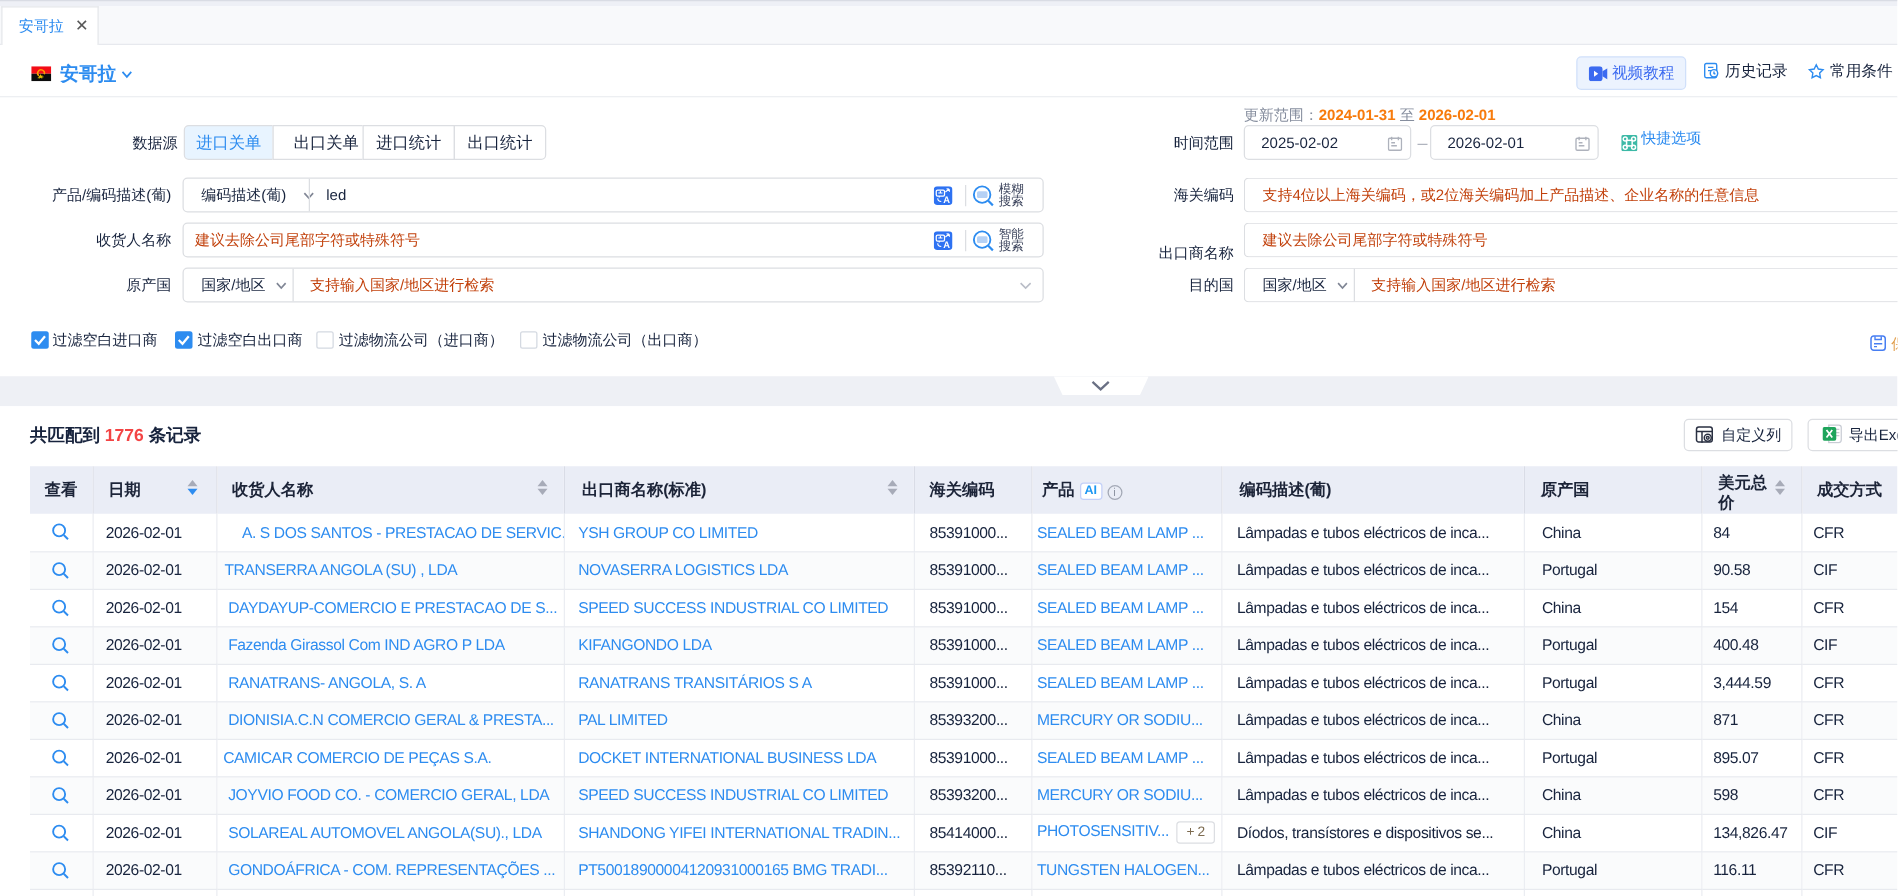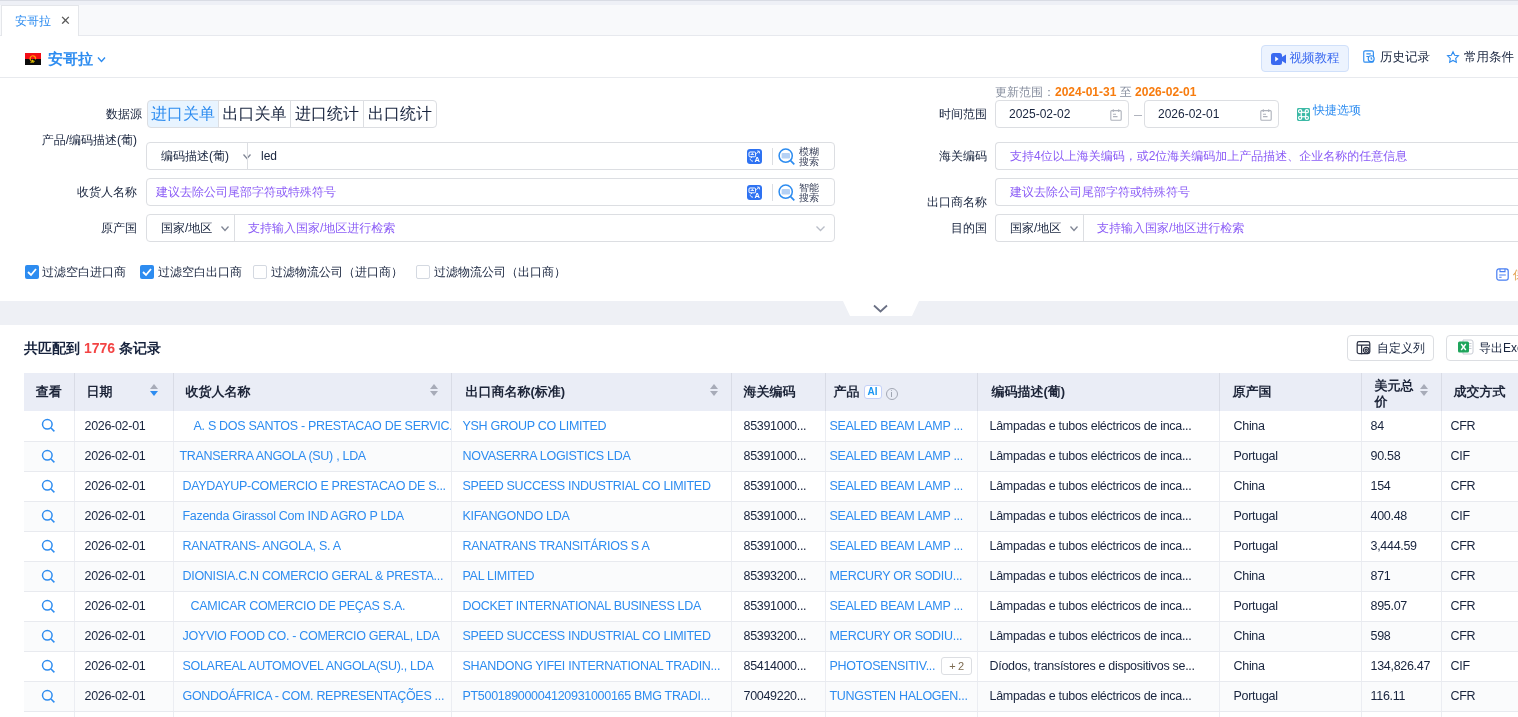--- a/index.html
+++ b/index.html
@@ -16,23 +16,23 @@
 #title{left:48px;top:50px;font-size:15px;font-weight:bold;color:#2d8cf0;}
 #titlechev{left:96px;top:54px;}
 .hbtn{top:45px;height:27px;line-height:25px;font-size:12.5px;color:#17233d;white-space:nowrap;}
 #btn-video{left:1261px;width:88px;background:#ecf3fe;border:1px solid #d0e0fa;border-radius:4px;color:#3b6af0;text-align:center;}
 #btn-hist{left:1362px;}
 #btn-fav{left:1446px;}
 .hico{display:inline-block;vertical-align:-3px;margin-right:4px;}
 
 #filters{left:0;top:78px;width:1518px;height:223px;background:#fff;}
 .flabel{height:28px;line-height:28px;text-align:right;color:#17233d;font-size:12px;padding-left:20px;}
-.seg{top:100px;height:28px;line-height:26px;font-size:16px;text-align:center;border:1px solid #dcdee2;background:#fff;color:#17233d;}
+.seg{top:100px;height:28px;line-height:26px;font-size:13px;text-align:center;border:1px solid #dcdee2;background:#fff;color:#17233d;}
 .inputbox{border:1px solid #dcdee2;border-radius:4px;background:#fff;height:28px;}
-.ph{color:#8b5cf6;font-size:12px;line-height:26px;white-space:nowrap;}
+.ph{color:#c2410c;font-size:12px;line-height:26px;white-space:nowrap;}
 .seltext{font-size:12px;color:#17233d;line-height:26px;white-space:nowrap;}
 .orange2{color:#f77b0d;font-weight:bold;}
 .minilabel{font-size:10px;color:#39415a;line-height:9.5px;display:inline-block;}
 .cb{width:14px;height:14px;border-radius:2px;top:265px;}
 .cbc{background:#2d8cf0;}
 .cbu{background:#fff;border:1px solid #d4d9e1;}
 .cbl{top:264px;font-size:12px;color:#17233d;height:16px;line-height:16px;}
 
 #gap{left:0;top:301px;width:1518px;height:24px;background:#eef0f5;}
 #notch{left:843px;top:301px;width:76px;height:15px;background:#fff;clip-path:polygon(0 0,76px 0,69px 15px,7px 15px);}
@@ -86,21 +86,21 @@
       <circle cx="10.5" cy="10.5" r="3.4" fill="#fff"></circle>
       <path d="M10.5 8.8v1.8l1.3.6"></path>
     </svg>历史记录</div>
 <div class="abs hbtn" id="btn-fav"><svg class="hico" width="14" height="14" viewBox="0 0 16 15" fill="none" stroke="#2d8cf0" stroke-width="1.3">
       <path d="M8 1.6l1.9 3.9 4.3.6-3.1 3 .7 4.3L8 11.4l-3.8 2 .7-4.3-3.1-3 4.3-.6z"></path>
     </svg>常用条件</div>
 
 <div class="abs" id="filters"></div>
 <div class="abs flabel" style="left:0;top:100px;width:142px;">数据源</div>
 <div class="abs seg" style="left:147px;width:72px;background:#e8f4ff;color:#2d8cf0;border-radius:4px 0 0 4px;">进口关单</div>
-<div class="abs seg" style="left:218px;width:73px;">出口关单</div>
+<div class="abs seg" style="left:218px;width:86px;">出口关单</div>
 <div class="abs seg" style="left:290px;width:74px;">进口统计</div>
 <div class="abs seg" style="left:363px;width:74px;border-radius:0 4px 4px 0;">出口统计</div>
 
 <div class="abs" style="left:995px;top:84px;font-size:12px;color:#868e9e;">更新范围：<span class="orange2">2024-01-31</span> 至 <span class="orange2">2026-02-01</span></div>
 <div class="abs flabel" style="left:860px;top:100px;width:127px;">时间范围</div>
 <div class="abs inputbox" style="left:995px;top:100px;width:134px;">
     <span class="abs seltext" style="left:13px;top:0;">2025-02-02</span>
     <svg class="abs" style="left:114px;top:8px;" width="12" height="12" viewBox="0 0 12 12" fill="none" stroke="#aeb2bc" stroke-width="1.1">
       <rect x="0.8" y="1.6" width="10.4" height="9.6" rx="1"></rect>
       <path d="M3.3 0.3v2.8M8.7 0.3v2.8M3 5.2h3M3 7.6h4.5"></path>
@@ -119,21 +119,21 @@
     <g fill="none" stroke="#fff" stroke-width="1.3">
       <rect x="4.6" y="4.6" width="4.8" height="4.8"></rect>
       <circle cx="3.4" cy="3.4" r="1.7"></circle>
       <circle cx="10.6" cy="3.4" r="1.7"></circle>
       <circle cx="3.4" cy="10.6" r="1.7"></circle>
       <circle cx="10.6" cy="10.6" r="1.7"></circle>
     </g>
   </svg>
 <div class="abs" style="left:1313px;top:96px;height:28px;line-height:28px;color:#2d8cf0;font-size:12px;">快捷选项</div>
 
-<div class="abs flabel" style="left:0;top:126px;width:137px;">产品/编码描述(葡)</div>
+<div class="abs flabel" style="left:0;top:142px;width:137px;">产品/编码描述(葡)</div>
 <div class="abs inputbox" style="left:146px;top:142px;width:689px;">
   <span class="abs seltext" style="left:14px;top:0;">编码描述(葡)</span>
   <svg class="abs" style="left:95px;top:10px;" width="10" height="8" viewBox="0 0 10 8">
       <path d="M1.5 1.5l3.5 4 3.5-4" stroke="#808695" stroke-width="1.3" fill="none"></path>
     </svg>
   <div class="abs" style="left:100px;top:0;height:26px;border-right:1px solid #dcdee2;"></div>
   <span class="abs seltext" style="left:114px;top:0;">led</span>
   <svg class="abs" style="left:600px;top:6px;" width="15" height="15" viewBox="0 0 15 15">
       <rect width="15" height="15" rx="3" fill="#2e72f2"></rect>
       <rect x="2" y="3" width="6.6" height="4.8" rx="1" fill="none" stroke="#fff" stroke-width="1"></rect>
@@ -371,21 +371,21 @@
         <td style="padding-left:14px;">China</td>
         <td style="padding-left:9px;">871</td>
         <td style="padding-left:9px;border-right:none;">CFR</td>
       </tr>
       <tr class="">
         <td class="ctr"><svg width="15" height="15" viewBox="0 0 15 15" fill="none" stroke="#2d8cf0" stroke-width="1.5" style="vertical-align:middle">
             <circle cx="6.3" cy="6.3" r="4.8"></circle>
             <path d="M10 10l3.4 3.4"></path>
           </svg></td>
         <td style="padding-left:10px;">2026-02-01</td>
-        <td style="padding-left:17px;"><a class="lnk">CAMICAR COMERCIO DE PEÇAS S.A.</a></td>
+        <td style="padding-left:5px;"><a class="lnk">CAMICAR COMERCIO DE PEÇAS S.A.</a></td>
         <td style="padding-left:11px;"><a class="lnk">DOCKET INTERNATIONAL BUSINESS LDA</a></td>
         <td>85391000...</td>
         <td style="padding-left:4px;"><a class="lnk">SEALED BEAM LAMP ...</a></td>
         <td>Lâmpadas e tubos eléctricos de inca...</td>
         <td style="padding-left:14px;">Portugal</td>
         <td style="padding-left:9px;">895.07</td>
         <td style="padding-left:9px;border-right:none;">CFR</td>
       </tr>
       <tr class="even">
         <td class="ctr"><svg width="15" height="15" viewBox="0 0 15 15" fill="none" stroke="#2d8cf0" stroke-width="1.5" style="vertical-align:middle">
@@ -418,21 +418,21 @@
         <td style="padding-left:9px;border-right:none;">CIF</td>
       </tr>
       <tr class="even">
         <td class="ctr"><svg width="15" height="15" viewBox="0 0 15 15" fill="none" stroke="#2d8cf0" stroke-width="1.5" style="vertical-align:middle">
             <circle cx="6.3" cy="6.3" r="4.8"></circle>
             <path d="M10 10l3.4 3.4"></path>
           </svg></td>
         <td style="padding-left:10px;">2026-02-01</td>
         <td style="padding-left:9px;"><a class="lnk">GONDOÁFRICA - COM. REPRESENTAÇÕES ...</a></td>
         <td style="padding-left:11px;"><a class="lnk">PT50018900004120931000165 BMG TRADI...</a></td>
-        <td>70049220...</td>
+        <td>85392110...</td>
         <td style="padding-left:4px;"><a class="lnk">TUNGSTEN HALOGEN...</a></td>
         <td>Lâmpadas e tubos eléctricos de inca...</td>
         <td style="padding-left:14px;">Portugal</td>
         <td style="padding-left:9px;">116.11</td>
         <td style="padding-left:9px;border-right:none;">CFR</td>
       </tr>
       <tr>
         <td class="ctr" style="border-bottom:none;"></td>
         <td style="border-bottom:none;"></td>
         <td style="border-bottom:none;"></td>

